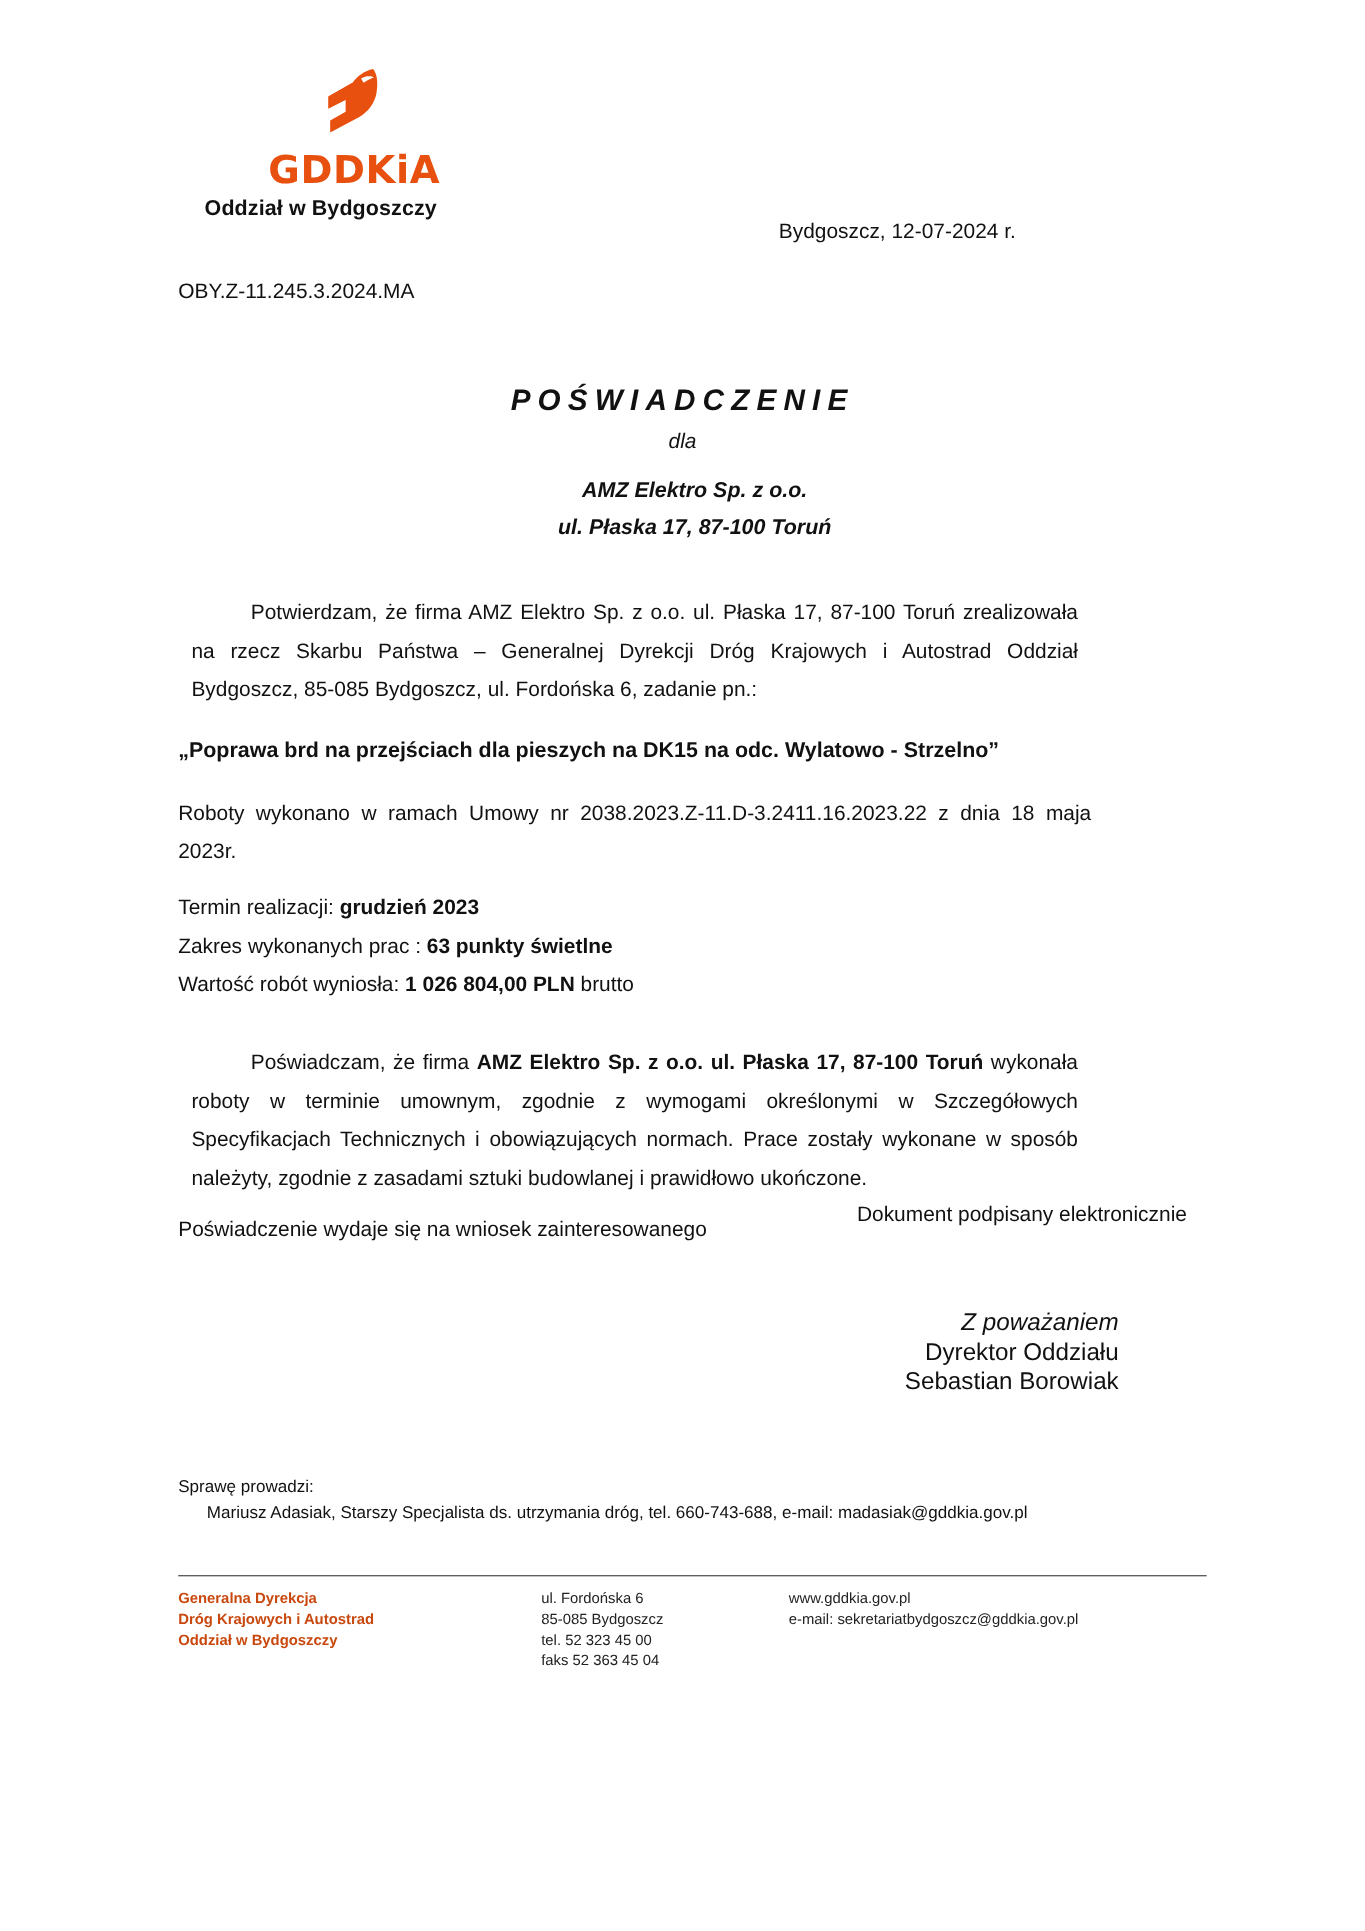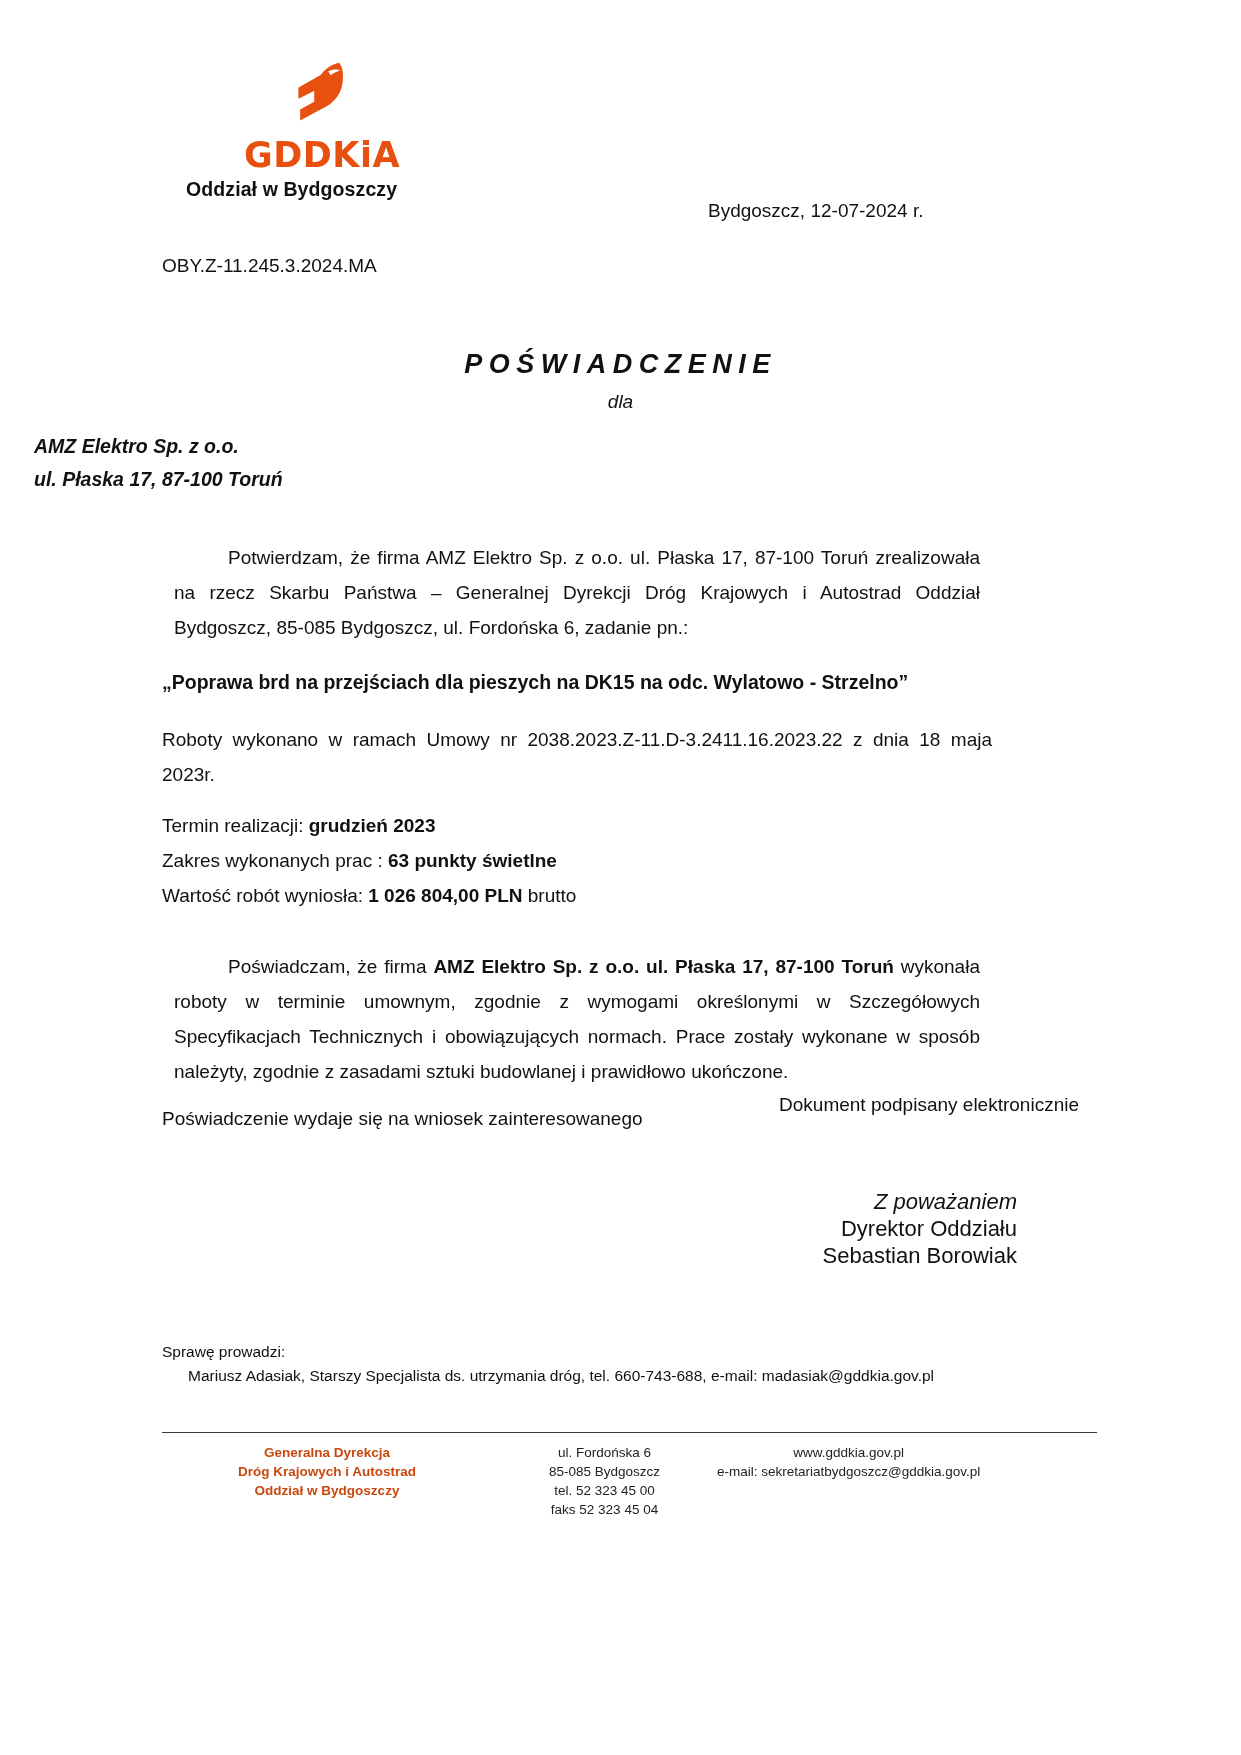--- a/index.html
+++ b/index.html
@@ -84,20 +84,21 @@
     top: 391px;
     text-align: center;
     font-style: italic;
     font-size: 19px;
   }
   .addressee {
     position: absolute;
     left: 0;
     right: 2px;
     top: 430px;
+    text-align: center;
     font-style: italic;
     font-weight: bold;
     font-size: 19.5px;
     line-height: 33px;
     padding-left: 24px;
   }
 
   
   .body-wrap {
     position: absolute;
@@ -169,21 +170,20 @@
     position: absolute;
     left: 152px;
     top: 1443px;
     width: 960px;
     font-size: 13.5px;
     line-height: 19px;
   }
   .footer-cols {
     display: flex;
     align-items: flex-start;
-    text-align: center;
   }
   .f-col-1 {
     width: 330px;
     color: #C8480E;
     font-weight: bold;
   }
   .f-col-2 { width: 225px; color: #222; }
   .f-col-3 { color: #222; }
 </style>
 </head>
@@ -255,21 +255,21 @@
     <div class="footer-cols">
       <div class="f-col-1">
         <div>Generalna Dyrekcja</div>
         <div>Dróg Krajowych i Autostrad</div>
         <div>Oddział w Bydgoszczy</div>
       </div>
       <div class="f-col-2">
         <div>ul. Fordońska 6</div>
         <div>85-085 Bydgoszcz</div>
         <div>tel. 52 323 45 00</div>
-        <div>faks 52 323 45 04</div>
+        <div>faks 52 363 45 04</div>
       </div>
       <div class="f-col-3">
         <div>www.gddkia.gov.pl</div>
         <div>e-mail: sekretariatbydgoszcz@gddkia.gov.pl</div>
       </div>
     </div>
   </div>
 
 </div>
 

